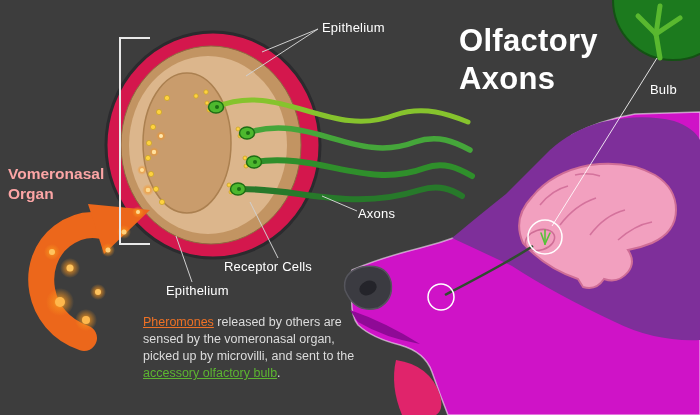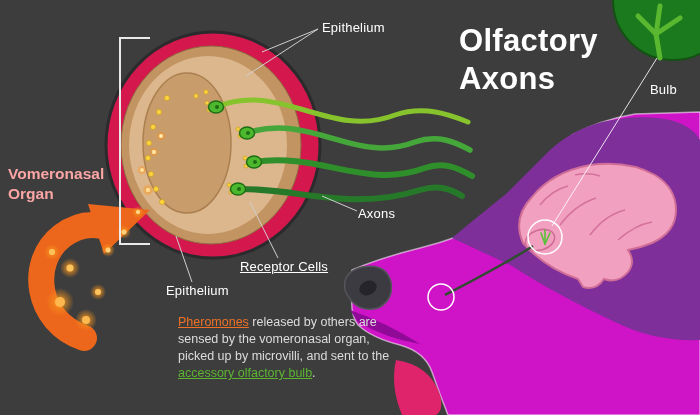--- a/index.html
+++ b/index.html
@@ -189,21 +189,21 @@
   </div>
 
   <div class="abs organ-label" style="left:8px;top:120px;width:104px;">Vomeronasal Organ</div>
 
   <div class="abs lbl" style="left:322px;top:20px;">Epithelium</div>
 
   <div class="abs lbl" style="left:650px;top:82px;text-align:right;">Bulb</div>
 
   <div class="abs lbl" style="left:358px;top:206px;">Axons</div>
 
-  <div class="abs lbl" style="left:240px;top:259px;text-decoration:underline;">Receptor Cells</div>
+  <div class="abs lbl" style="left:224px;top:259px;">Receptor Cells</div>
 
   <div class="abs lbl" style="left:166px;top:283px;">Epithelium</div>
 
-  <div class="abs caption" style="left:143px;top:314px;margin-left:35px;">
+  <div class="abs caption" style="left:143px;top:314px;">
     <span class="cap-link-orange">Pheromones</span><span> released by others are sensed by the vomeronasal organ, picked up by microvilli, and sent to the </span><span class="cap-link-green">accessory olfactory bulb</span><span>.</span>
   </div>
 
 </div>
 
 </body></html>

